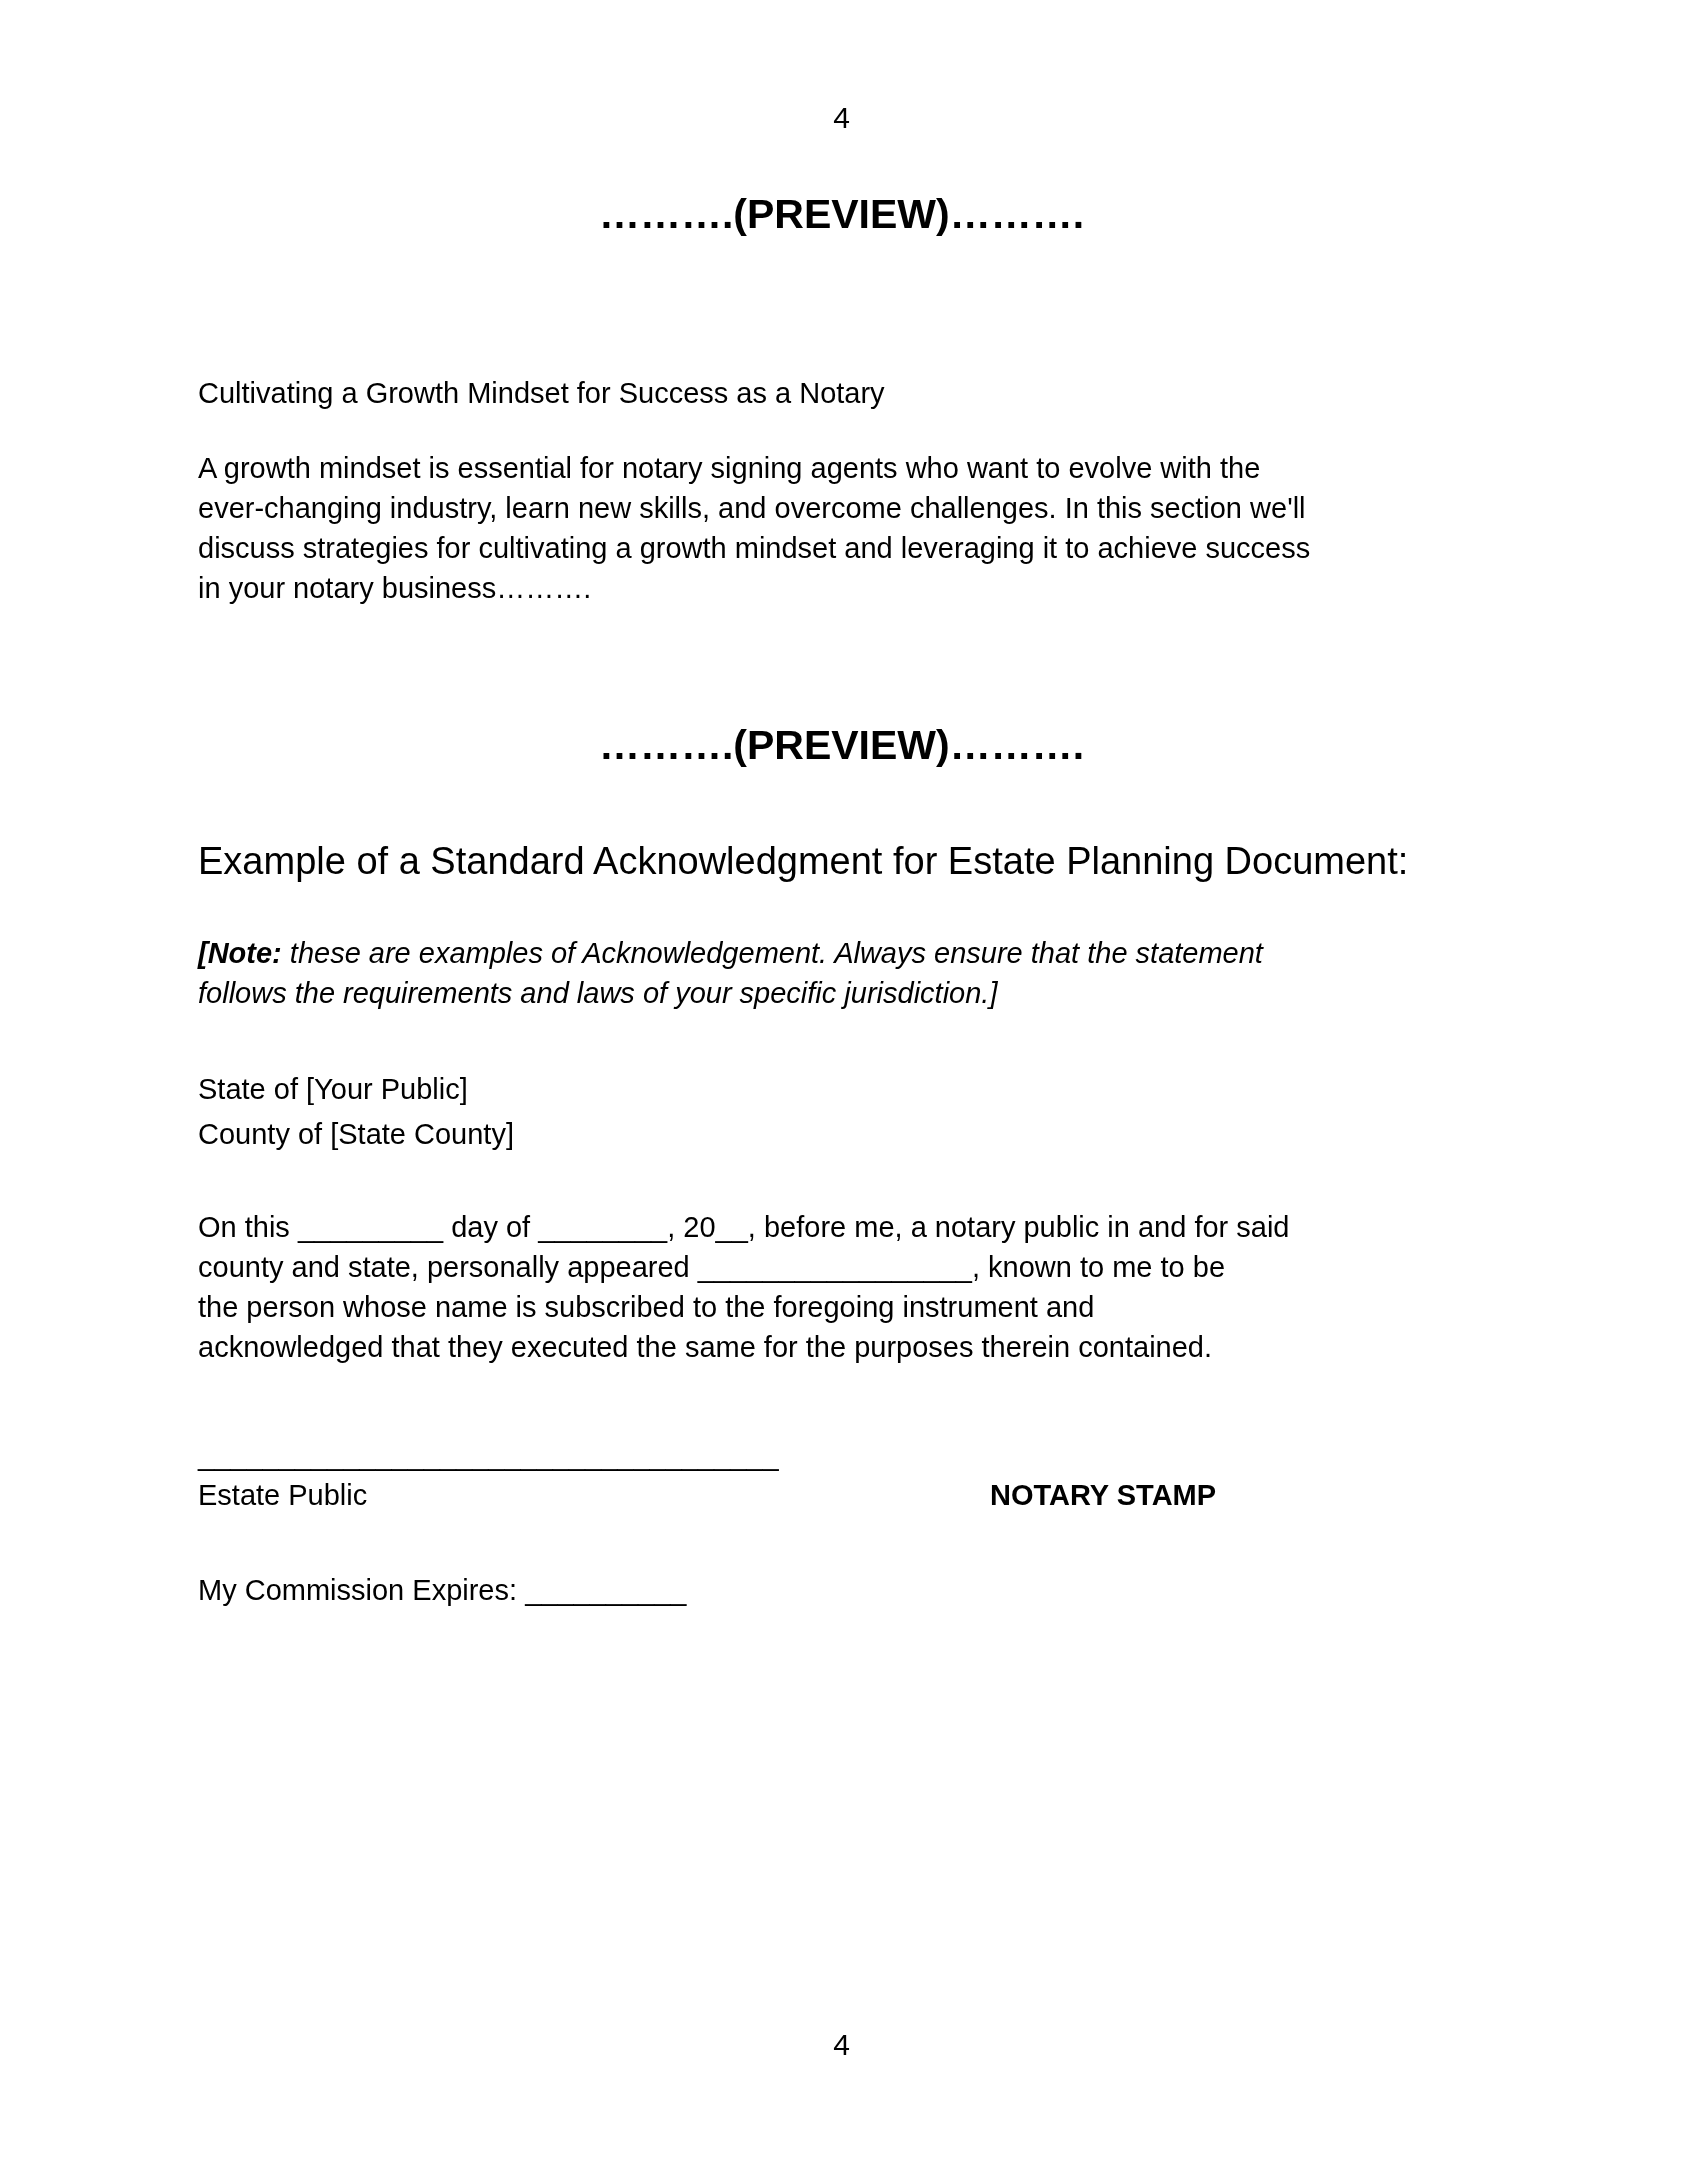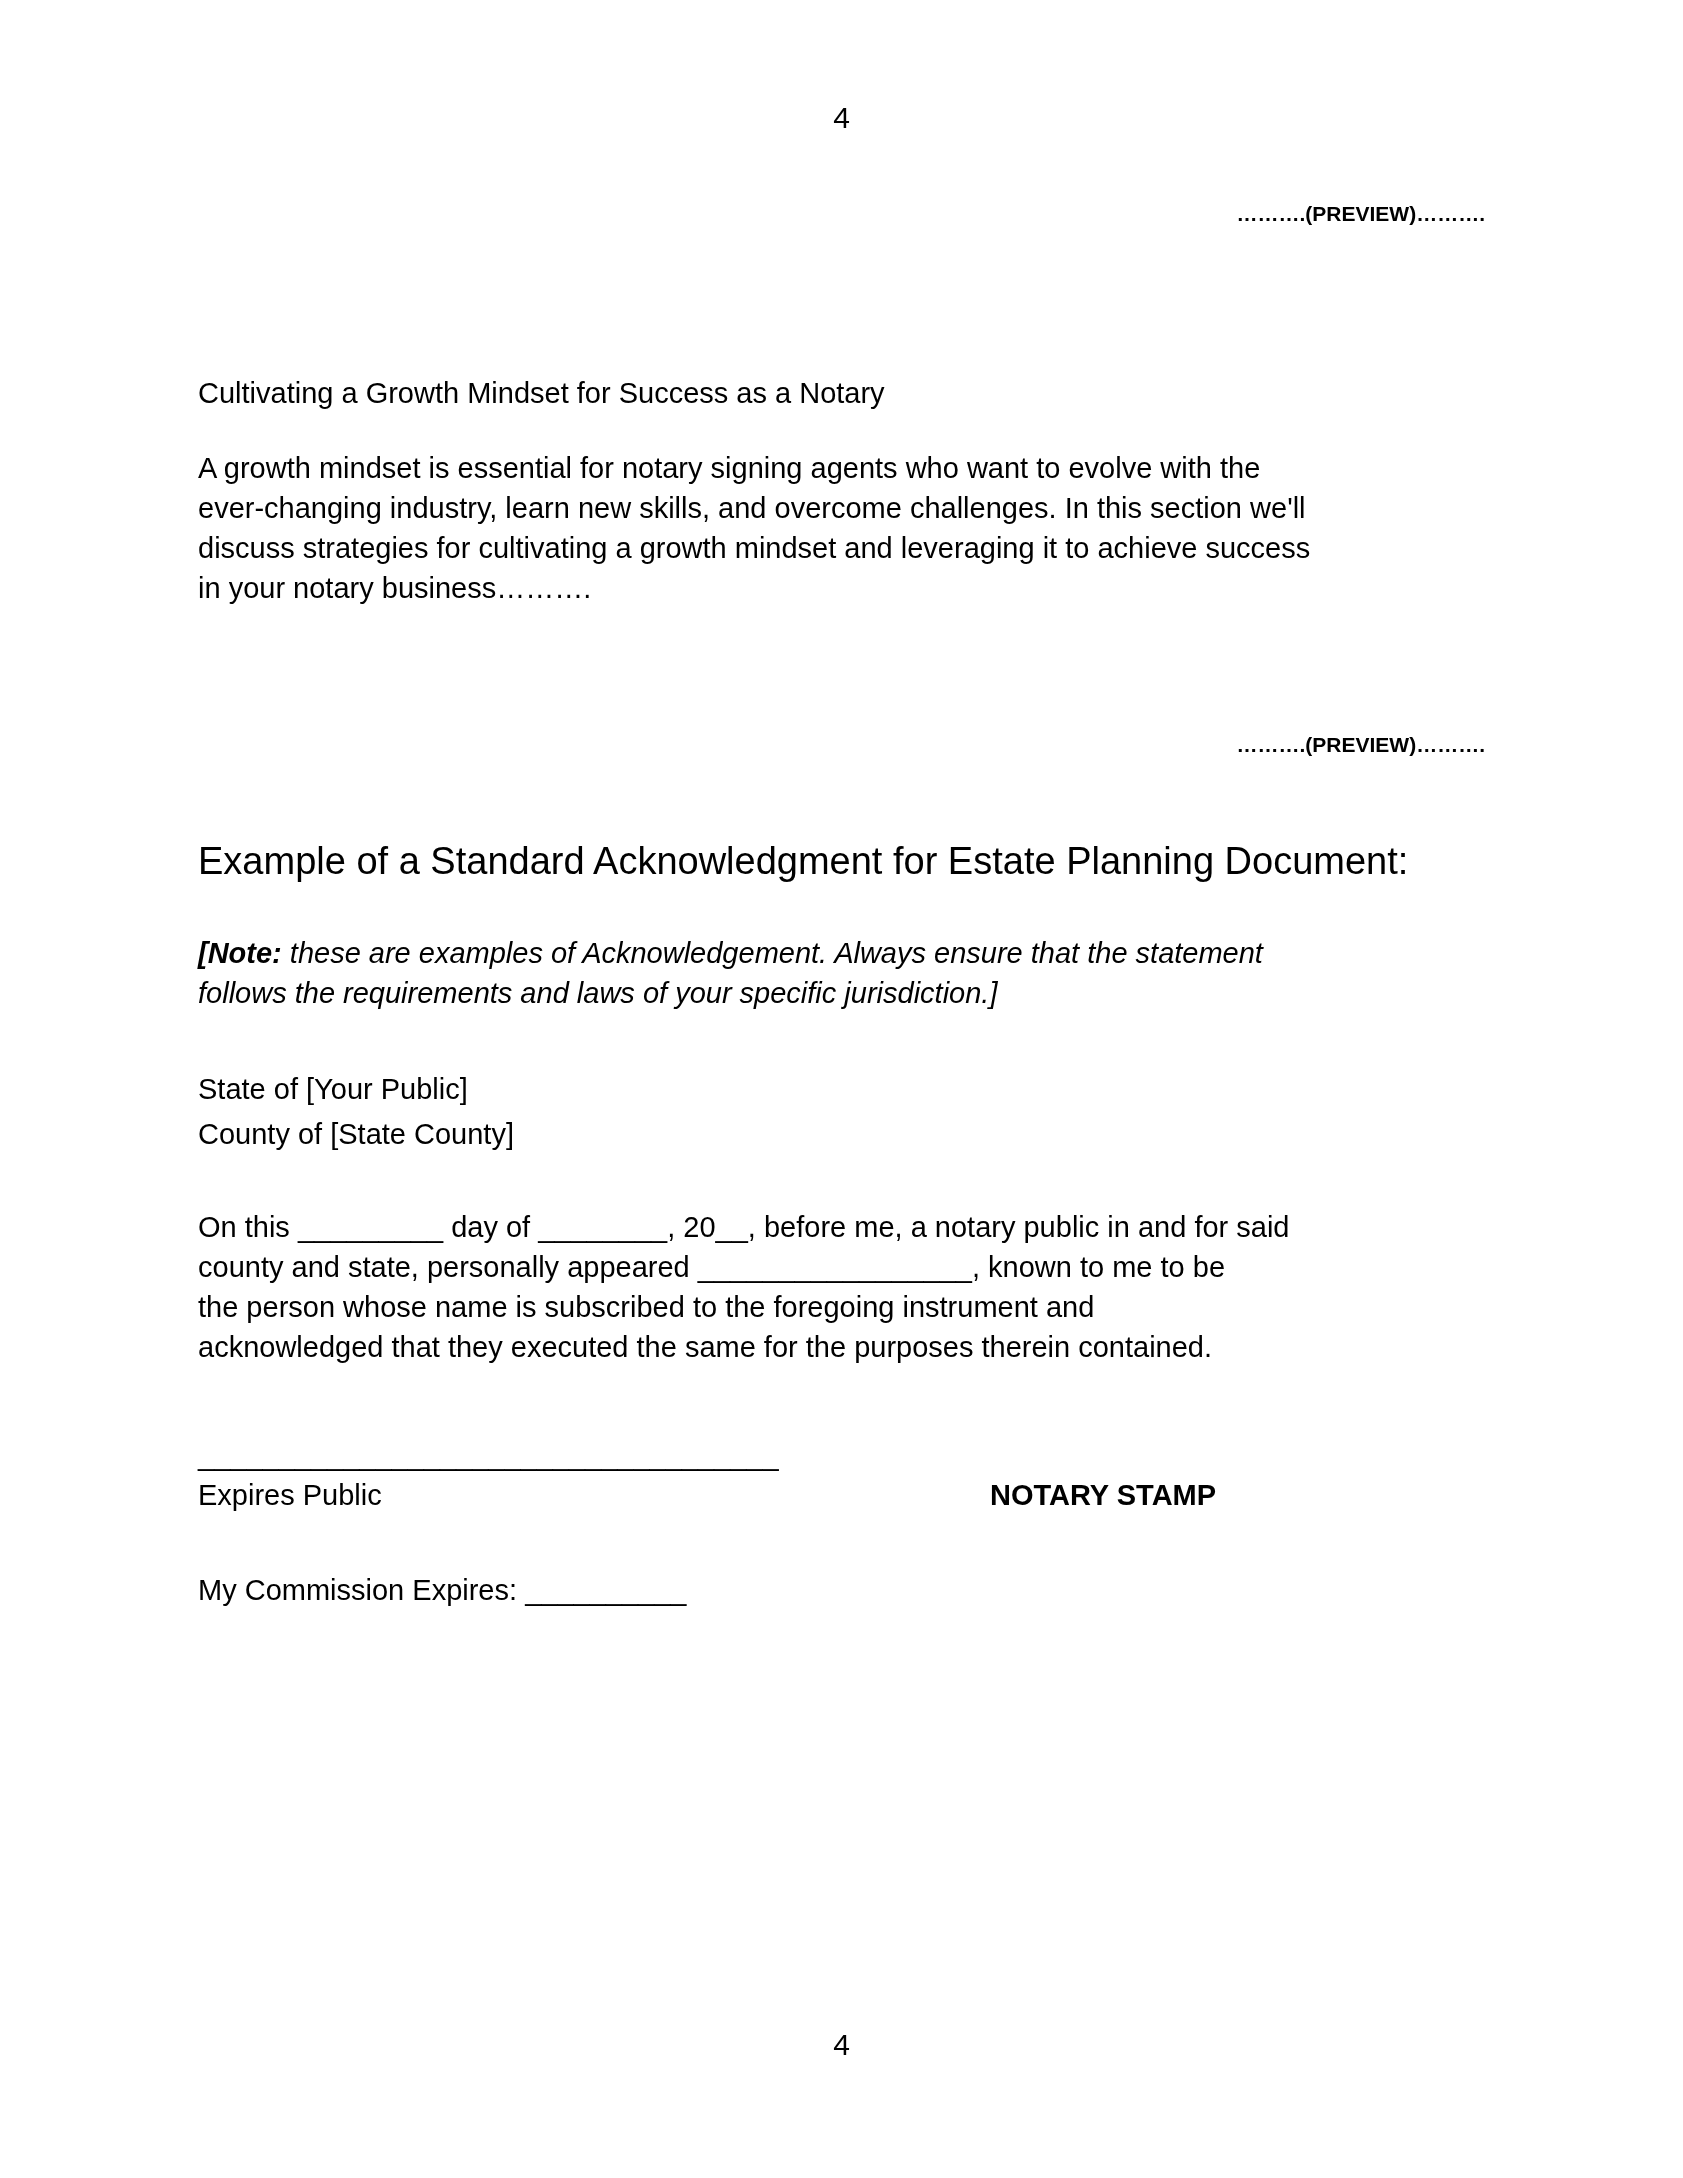--- a/index.html
+++ b/index.html
@@ -23,23 +23,23 @@
     margin-right: 198px;
   }
   .pre { white-space: pre-line; }
 
   .page-number-top {
     margin-top: 98px;
     text-align: center;
     font-size: 30px;
   }
   .preview-divider {
-    text-align: right;
+    text-align: center;
     font-weight: bold;
-    font-size: 21px;
+    font-size: 41px;
   }
   .preview-1 { margin-top: 56px; }
   .preview-2 { margin-top: 117px; }
 
   .growth-heading { margin-top: 139px; }
   .growth-body   { margin-top: 35px; }
 
   .ack-heading {
     margin-top: 76px;
     font-size: 38px;
@@ -111,21 +111,21 @@
   </div>
 
   <div class="ack-body content-block pre">On this _________ day of ________, 20__, before me, a notary public in and for said
 county and state, personally appeared _________________, known to me to be
 the person whose name is subscribed to the foregoing instrument and
 acknowledged that they executed the same for the purposes therein contained.</div>
 
   <div class="signature-line content-block">____________________________________</div>
 
   <div class="notary-row content-block">
-    <span>Expires Public</span>
+    <span>Estate Public</span>
     <span class="notary-stamp">NOTARY STAMP</span>
   </div>
 
   <div class="commission-line content-block"><span>My Commission Expires: </span><span>__________</span></div>
 
   <div class="page-number-bottom">4</div>
 
 </div>
 
 

